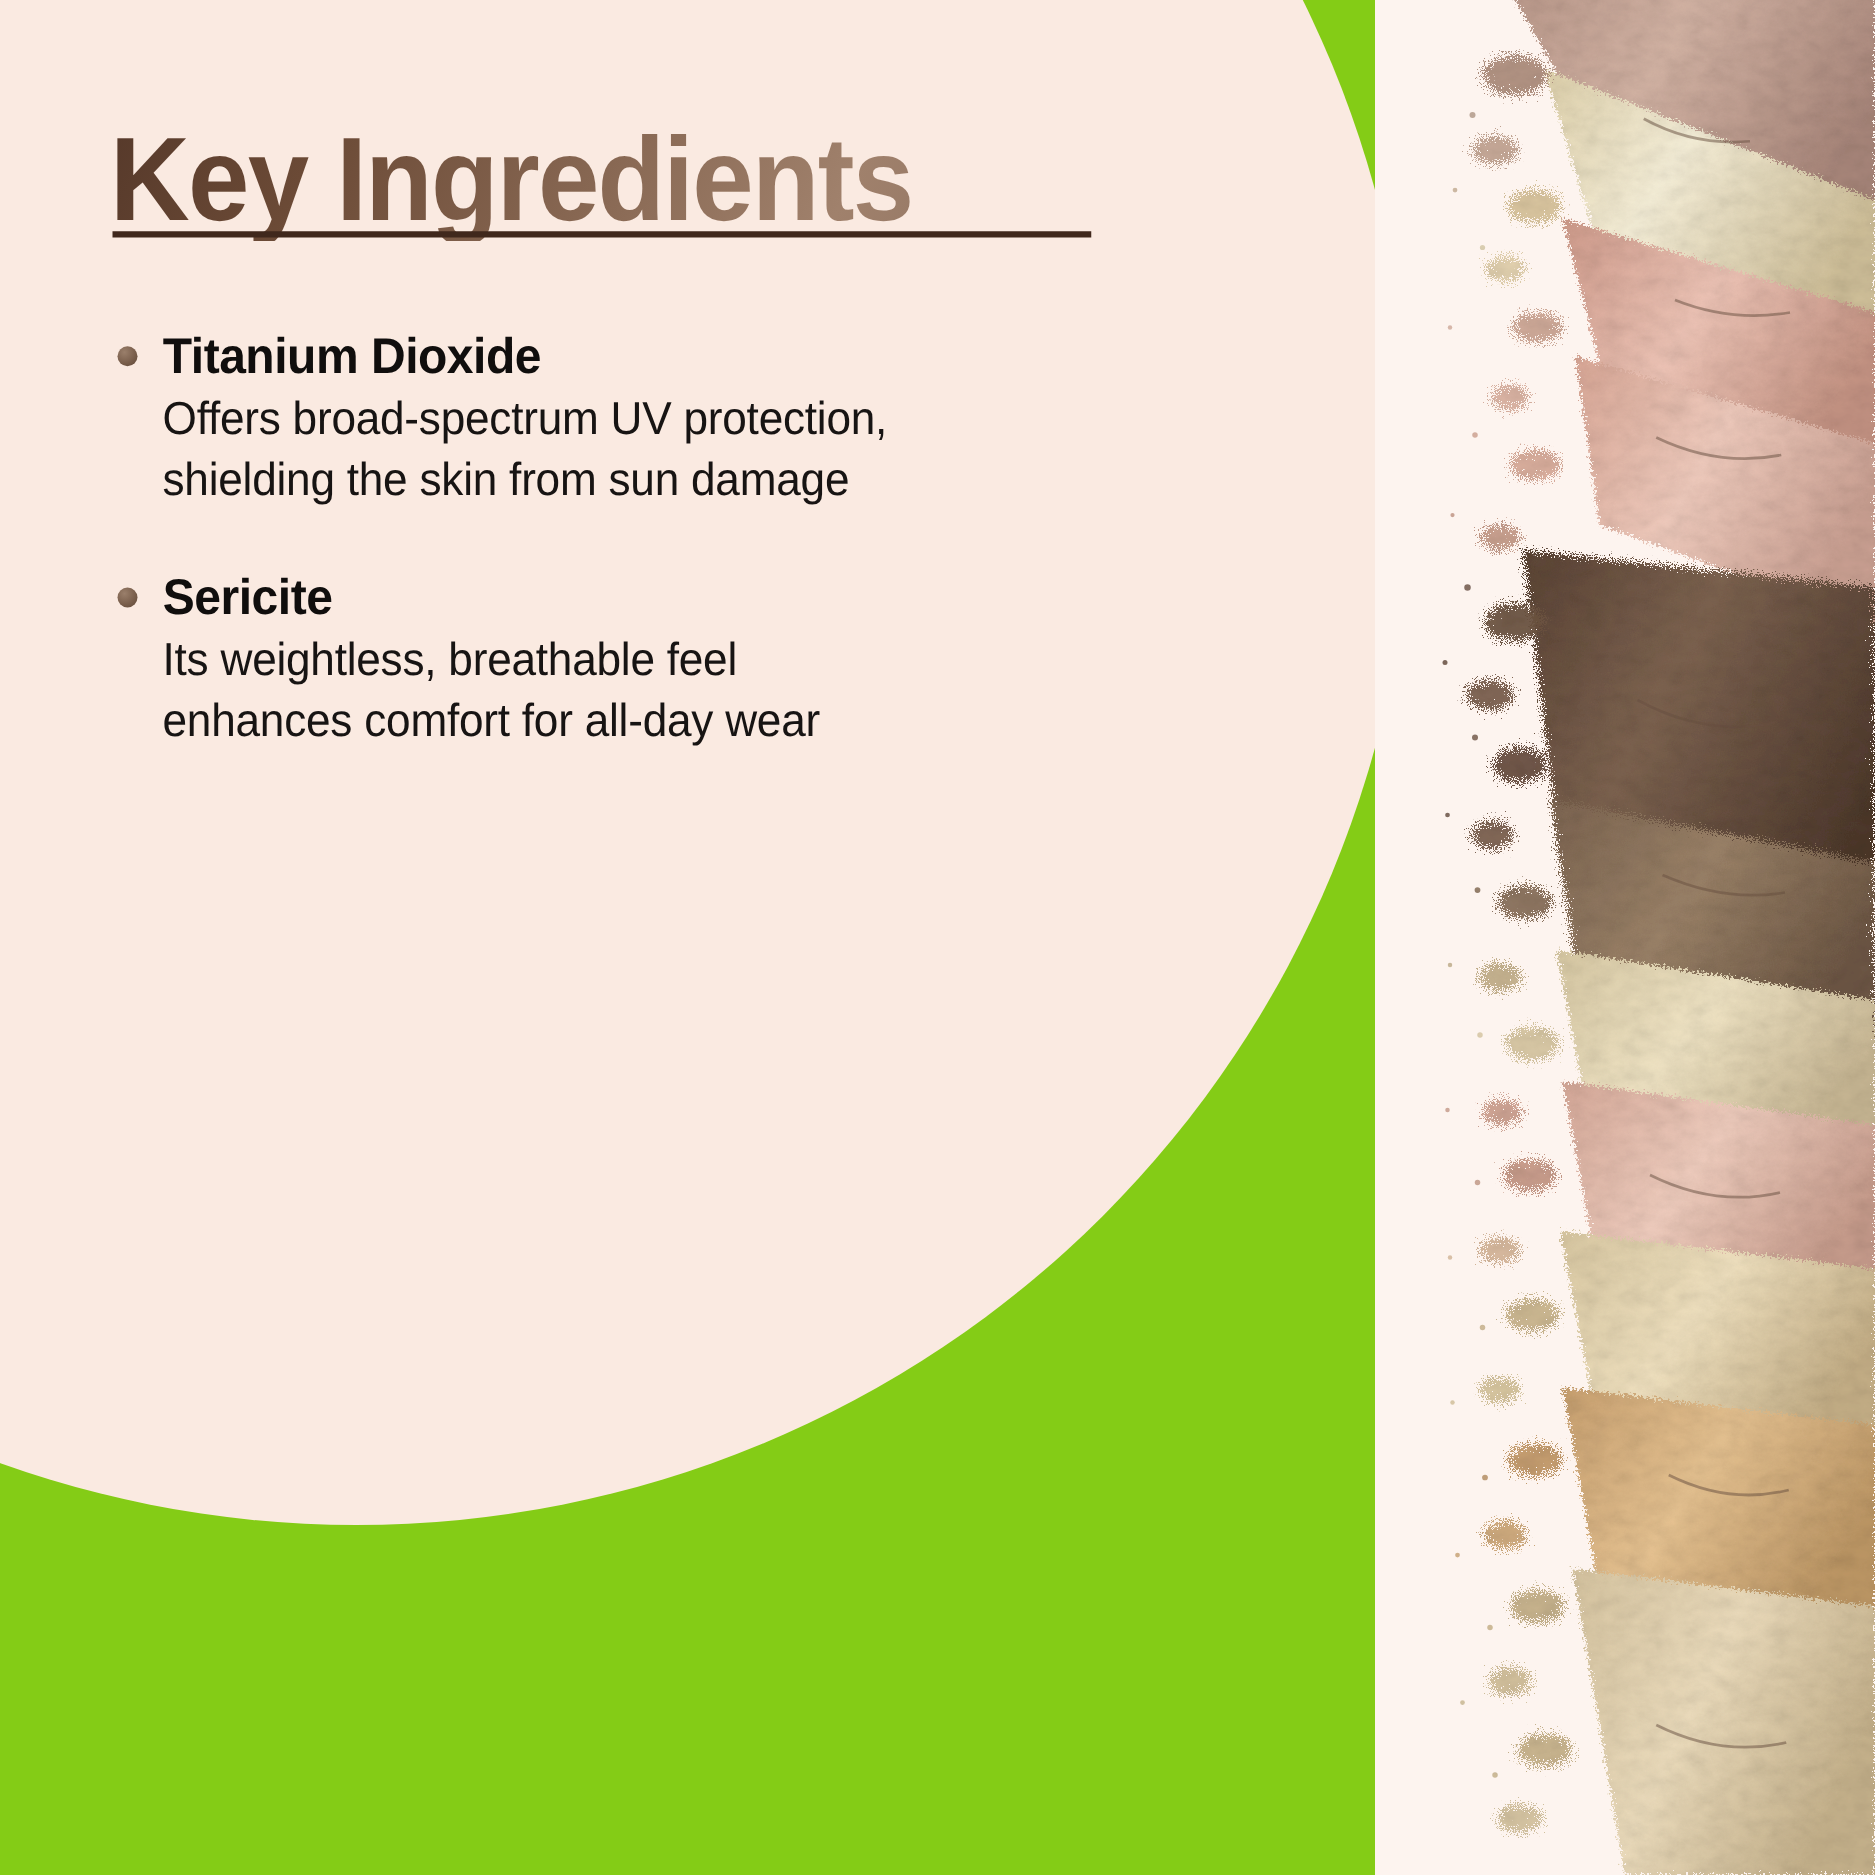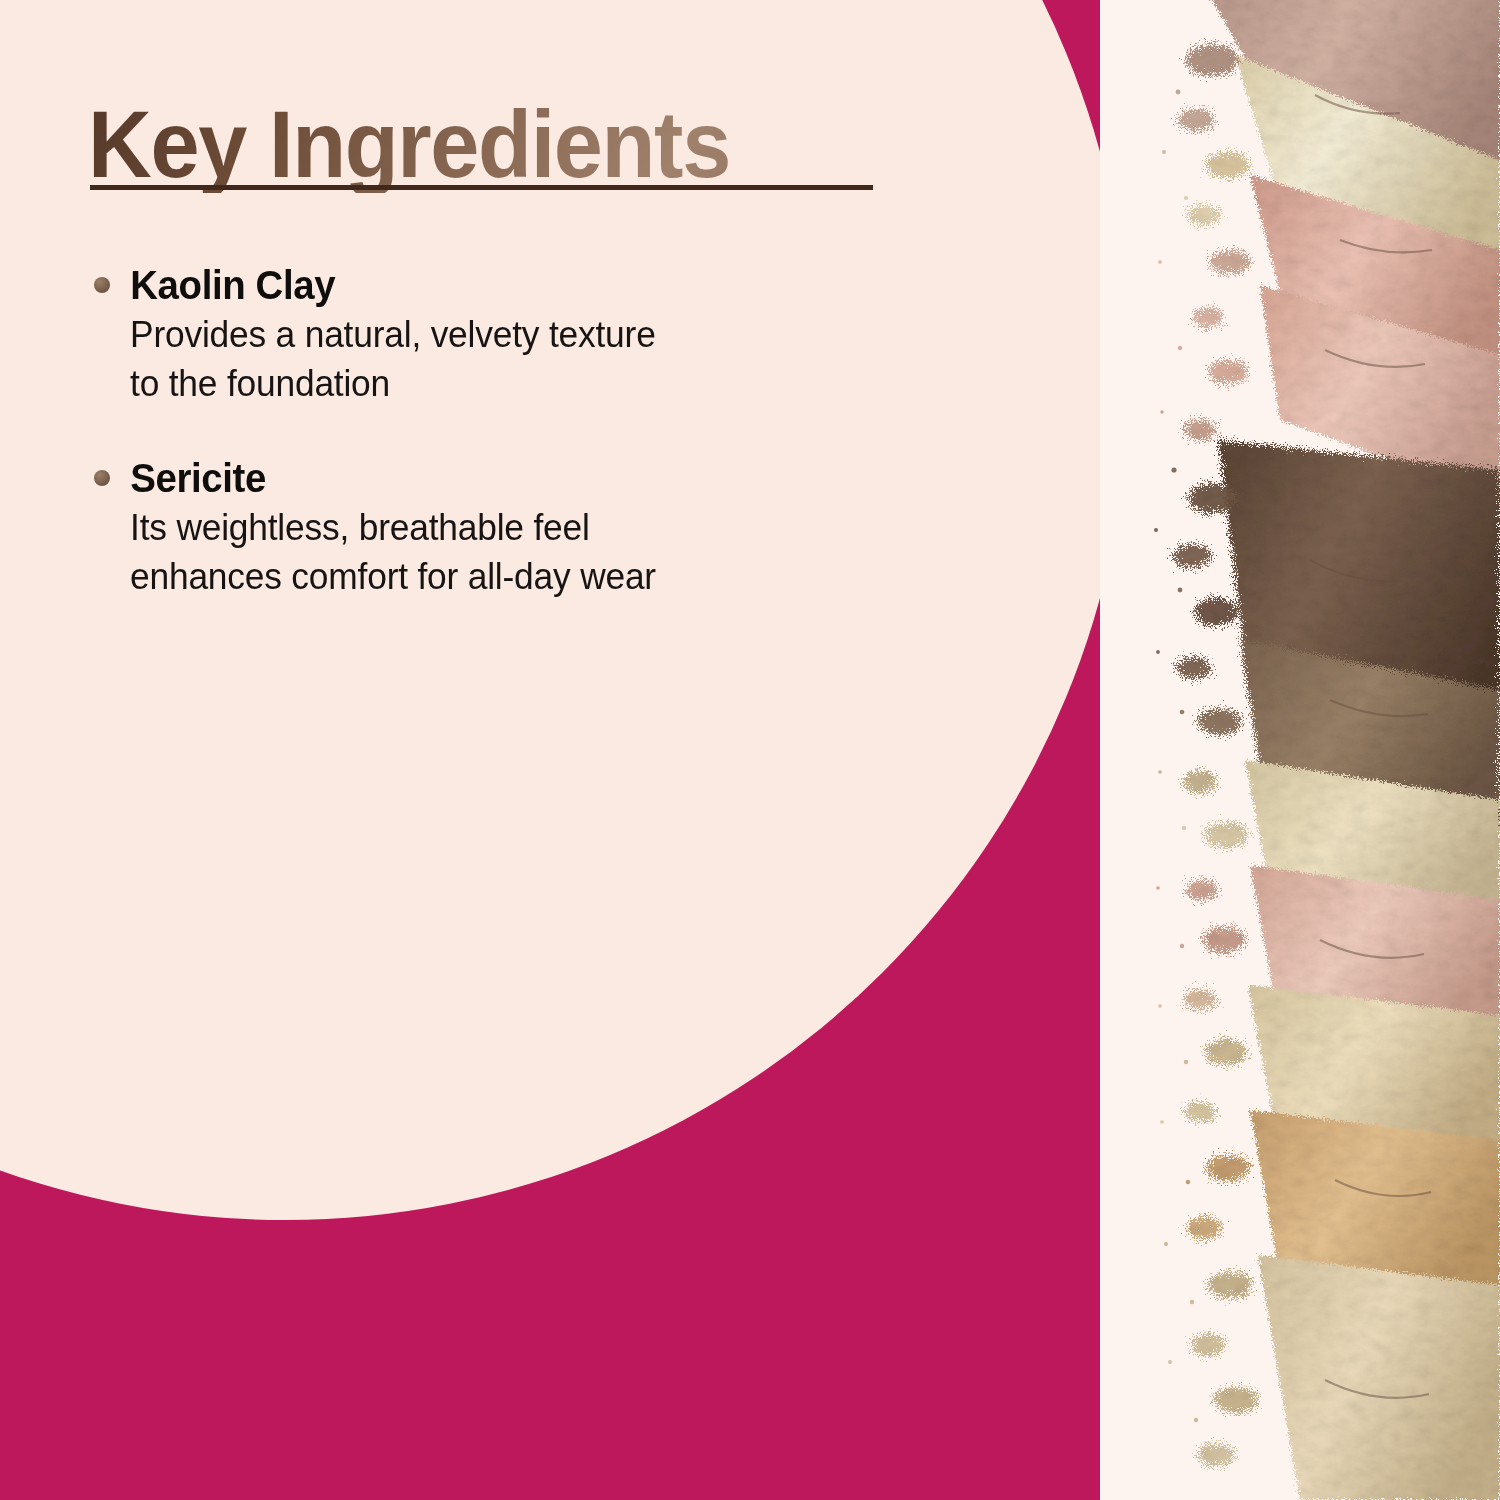--- a/index.html
+++ b/index.html
@@ -2,21 +2,21 @@
 <html><head>
 <meta charset="utf-8">
 <style>
   html,body{margin:0;padding:0;}
   body{
     width:1500px;height:1500px;
     background:#fdf4ef;
     font-family:"Liberation Sans", sans-serif;
     overflow:hidden;
   }
-  #page{position:relative;width:1500px;height:1500px;overflow:hidden;background:#be185d;}
+  #page{position:relative;width:1500px;height:1500px;overflow:hidden;background:#84cc16;}
 
   
   .bg-circle{
     position:absolute;
     left:-560px;top:-470px;
     width:1690px;height:1690px;
     border-radius:50%;
     background:#faeae1;
     z-index:0;
   }
@@ -303,28 +303,28 @@
 
   <div class="content">
 
     <div class="title-wrap">
       <h1 class="title">Key Ingredients</h1>
     </div>
     <div class="title-underline"></div>
 
     <div class="list">
 
-
-
       <div class="item">
         <span class="bullet"></span>
-        <p class="head">Kaolin Clay</p>
-        <p class="desc">Provides a natural, velvety texture
-to the foundation</p>
+        <p class="head">Titanium Dioxide</p>
+        <p class="desc">Offers broad-spectrum UV protection,
+shielding the skin from sun damage</p>
       </div>
+
+
 
       <div class="item">
         <span class="bullet"></span>
         <p class="head">Sericite</p>
         <p class="desc">Its weightless, breathable feel
 enhances comfort for all-day wear</p>
       </div>
 
 
     </div>

